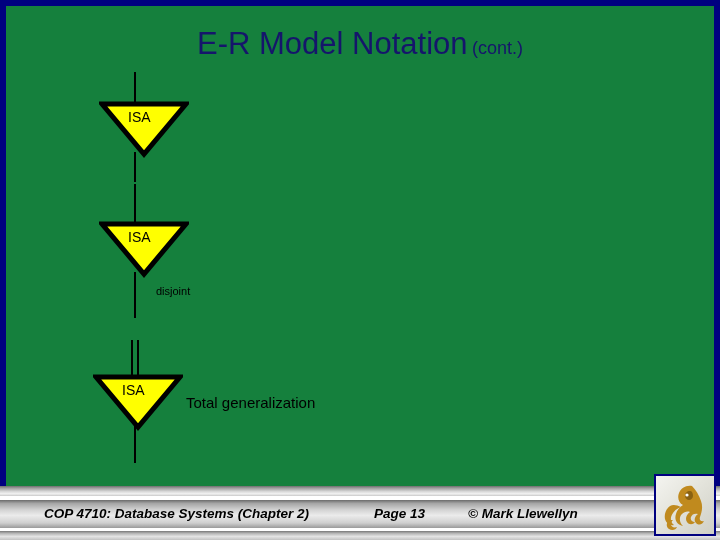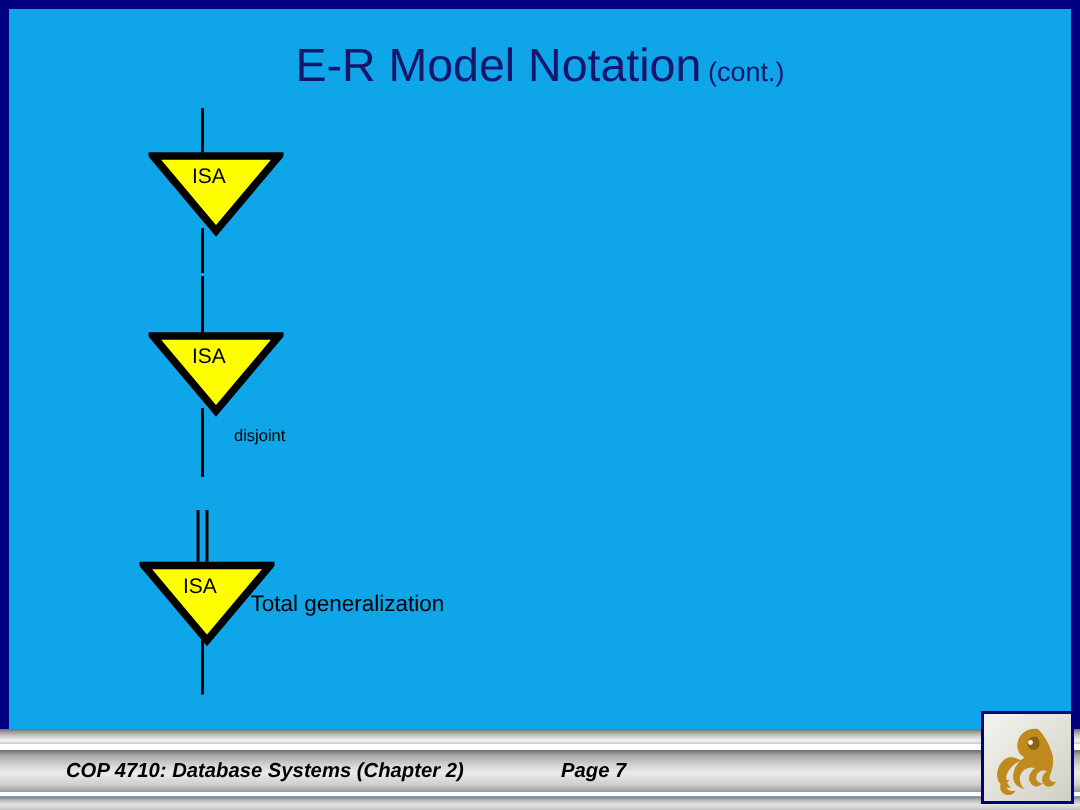--- a/index.html
+++ b/index.html
@@ -4,21 +4,21 @@
 <style>
   html, body {
     margin: 0;
     padding: 0;
     background: #ffffff;
   }
   .slide {
     position: relative;
     width: 720px;
     height: 540px;
-    background: #0ea5e9;
+    background: #15803d;
     overflow: hidden;
     font-family: "Liberation Sans", sans-serif;
   }
 
   
   .frame-top {
     position: absolute;
     left: 0; top: 0;
     width: 720px; height: 6px;
     background: #000080;
@@ -210,33 +210,34 @@
 
     <div class="tri-group" style="left:57px; top:373px; width:90px; height:58px;">
       <svg class="tri-svg" width="90" height="58" viewBox="0 0 90 58">
         <polygon points="3,4 87,4 45,54" fill="#ffff00" stroke="#000000" stroke-width="5" stroke-linejoin="miter"></polygon>
       </svg>
       <span class="tri-label" style="left:29px; top:9px;">ISA</span>
     </div>
 
     <div class="vline" style="left:98px; top:425px; width:2px; height:38px;"></div>
 
-    <div class="caption" style="left:131px; top:394px;">Total generalization</div>
+    <div class="caption" style="left:150px; top:394px;">Total generalization</div>
 
   </div>
 
   <div class="footer">
     <div class="fbar fbar-thin-a"></div>
     <div class="fbar fbar-gap-a"></div>
     <div class="fbar fbar-main"></div>
     <div class="fbar fbar-gap-b"></div>
     <div class="fbar fbar-thin-b"></div>
 
     <div class="footer-text ft-course">COP 4710: Database Systems  (Chapter 2)</div>
-    <div class="footer-text ft-page">Page 7</div>
+    <div class="footer-text ft-page">Page 13</div>
+    <div class="footer-text ft-copy">© Mark Llewellyn</div>
   </div>
 
   <div class="logo-box">
     <svg class="logo-svg" width="58" height="58" viewBox="0 0 58 58">
       <g fill="#c08a1e">
         <path d="M36 10 C30 9 25 12 23 17 C21 22 23 27 27 29 C24 31 21 34 20 38
                  C18 44 21 49 27 50 C23 46 23 41 26 38 C28 36 31 35 34 36
                  C30 39 29 43 31 46 C33 49 37 49 39 46 C36 46 34 44 35 41
                  C36 38 39 37 42 38 C38 41 38 45 40 47 C43 50 47 48 48 45
                  C45 46 43 44 44 41 C46 36 47 30 45 25 C43 19 40 14 36 10 Z"></path>

